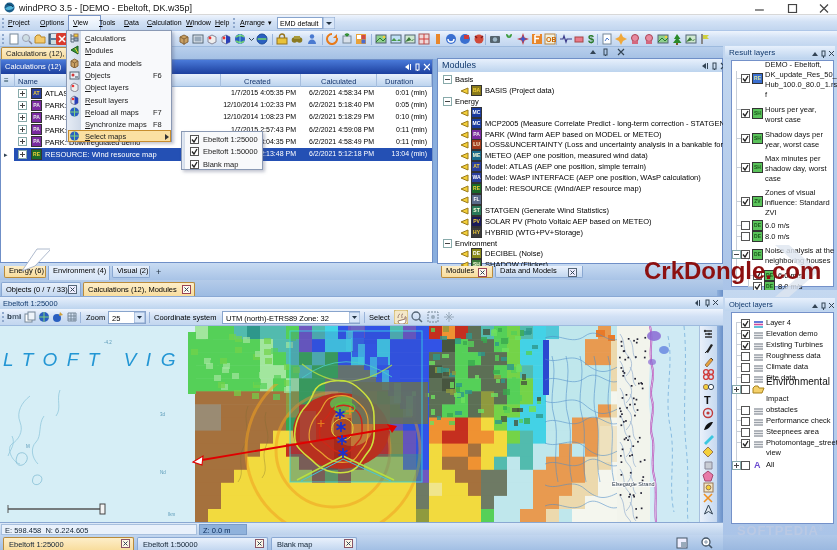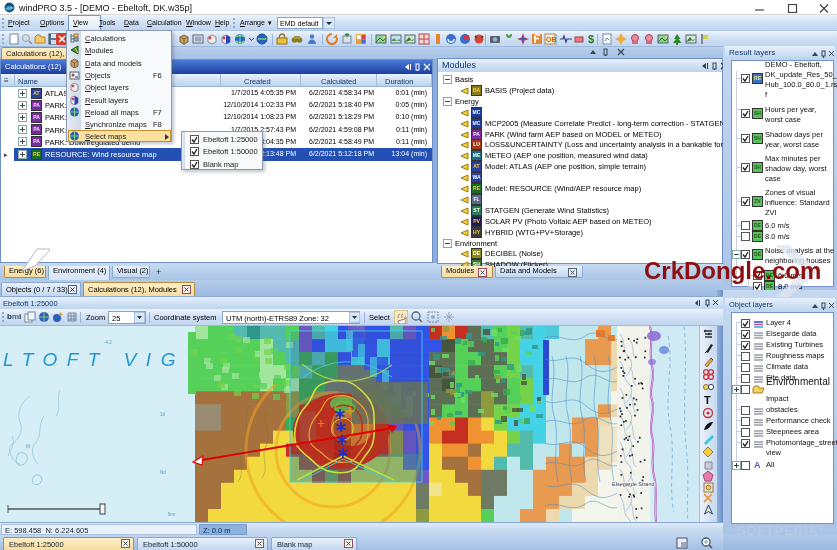--- a/index.html
+++ b/index.html
@@ -369,20 +369,21 @@
 <span class="a" style="left:47px;top:92.3px;font-size:7.5px;white-space:nowrap">METEO (AEP one position, measured wind data)</span>
 <svg class="a" style="left:21px;top:104.2px" width="10" height="8">
       <path d="M9 1L2 4l7 3z" fill="#f4d03a" stroke="#9a7a1a"></path>
     </svg>
 <div style="position:absolute;left:33px;top:102.2px;width:11px;height:11px;background:#2a3f9e;border:1px solid #333;color:#f4d03a;font-size:5px;font-weight:bold;line-height:9px;text-align:center;overflow:hidden">AT</div>
 <span class="a" style="left:47px;top:103.2px;font-size:7.5px;white-space:nowrap">Model: ATLAS (AEP one position, simple terrain)</span>
 <svg class="a" style="left:21px;top:115.1px" width="10" height="8">
       <path d="M9 1L2 4l7 3z" fill="#f4d03a" stroke="#9a7a1a"></path>
     </svg>
 <div style="position:absolute;left:33px;top:113.1px;width:11px;height:11px;background:#2a3f9e;border:1px solid #333;color:#fff;font-size:5px;font-weight:bold;line-height:9px;text-align:center;overflow:hidden">WA</div>
+<span class="a" style="left:47px;top:114.1px;font-size:7.5px;white-space:nowrap">Model: WAsP INTERFACE (AEP one position, WAsP calculation)</span>
 <svg class="a" style="left:21px;top:126.0px" width="10" height="8">
       <path d="M9 1L2 4l7 3z" fill="#f4d03a" stroke="#9a7a1a"></path>
     </svg>
 <div style="position:absolute;left:33px;top:124.0px;width:11px;height:11px;background:#1a6a2a;border:1px solid #333;color:#f4d03a;font-size:5px;font-weight:bold;line-height:9px;text-align:center;overflow:hidden">RE</div>
 <span class="a" style="left:47px;top:125.0px;font-size:7.5px;white-space:nowrap">Model: RESOURCE (Wind/AEP resource map)</span>
 <svg class="a" style="left:21px;top:136.9px" width="10" height="8">
       <path d="M9 1L2 4l7 3z" fill="#f4d03a" stroke="#9a7a1a"></path>
     </svg>
 <div style="position:absolute;left:33px;top:134.9px;width:11px;height:11px;background:#5a6a8a;border:1px solid #333;color:#fff;font-size:5px;font-weight:bold;line-height:9px;text-align:center;overflow:hidden">FL</div>
 <svg class="a" style="left:21px;top:147.8px" width="10" height="8">
@@ -1272,36 +1273,36 @@
       <path d="M1 8h9" stroke="#3ab0d0" stroke-width="1.6"></path>
     </svg>
 <span class="a" style="left:43px;top:28px;font-size:7.5px;color:#111;white-space:nowrap">Layer 4</span>
 <svg style="position:absolute;left:18px;top:40px" width="9" height="9">
       <rect x="0.5" y="0.5" width="8" height="8" fill="#fff" stroke="#555"></rect>
       <path d="M2 4.5l2 2.5 3-5" stroke="#222" stroke-width="1.3" fill="none"></path>
     </svg>
 <svg style="position:absolute;left:30px;top:40px" width="11" height="10">
       <path d="M1 3h9M1 5.5h9M1 8h9" stroke="#9aa0a8" stroke-width="1.6"></path>
     </svg>
-<span class="a" style="left:43px;top:39px;font-size:7.5px;color:#111;white-space:nowrap">Elsegarde data</span>
+<span class="a" style="left:43px;top:39px;font-size:7.5px;color:#111;white-space:nowrap">Elevation demo</span>
 <svg style="position:absolute;left:18px;top:51px" width="9" height="9">
       <rect x="0.5" y="0.5" width="8" height="8" fill="#fff" stroke="#555"></rect>
       <path d="M2 4.5l2 2.5 3-5" stroke="#222" stroke-width="1.3" fill="none"></path>
     </svg>
 <svg style="position:absolute;left:30px;top:51px" width="11" height="10">
       <path d="M1 3h9M1 5.5h9M1 8h9" stroke="#9aa0a8" stroke-width="1.6"></path>
     </svg>
 <span class="a" style="left:43px;top:50px;font-size:7.5px;color:#111;white-space:nowrap">Existing Turbines</span>
 <svg style="position:absolute;left:18px;top:62px" width="9" height="9">
       <rect x="0.5" y="0.5" width="8" height="8" fill="#fff" stroke="#555"></rect>
     </svg>
 <svg style="position:absolute;left:30px;top:62px" width="11" height="10">
       <path d="M1 3h9M1 5.5h9M1 8h9" stroke="#9aa0a8" stroke-width="1.6"></path>
     </svg>
-<span class="a" style="left:43px;top:61px;font-size:7.5px;color:#111;white-space:nowrap">Roughness maps</span>
+<span class="a" style="left:43px;top:61px;font-size:7.5px;color:#111;white-space:nowrap">Roughness data</span>
 <svg style="position:absolute;left:18px;top:73px" width="9" height="9">
       <rect x="0.5" y="0.5" width="8" height="8" fill="#fff" stroke="#555"></rect>
     </svg>
 <svg style="position:absolute;left:30px;top:73px" width="11" height="10">
       <path d="M1 3h9M1 5.5h9M1 8h9" stroke="#9aa0a8" stroke-width="1.6"></path>
     </svg>
 <span class="a" style="left:43px;top:72px;font-size:7.5px;color:#111;white-space:nowrap">Climate data</span>
 <svg style="position:absolute;left:18px;top:84px" width="9" height="9">
       <rect x="0.5" y="0.5" width="8" height="8" fill="#fff" stroke="#555"></rect>
     </svg>

